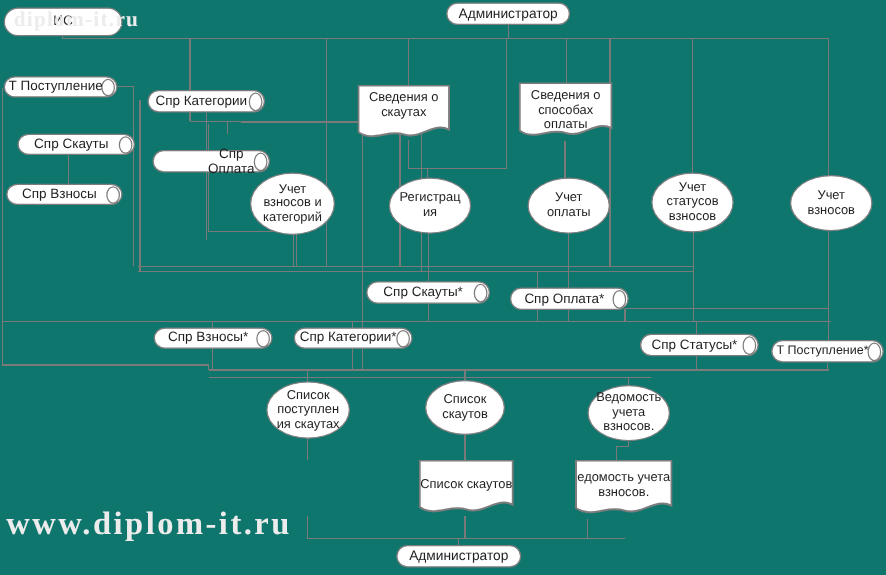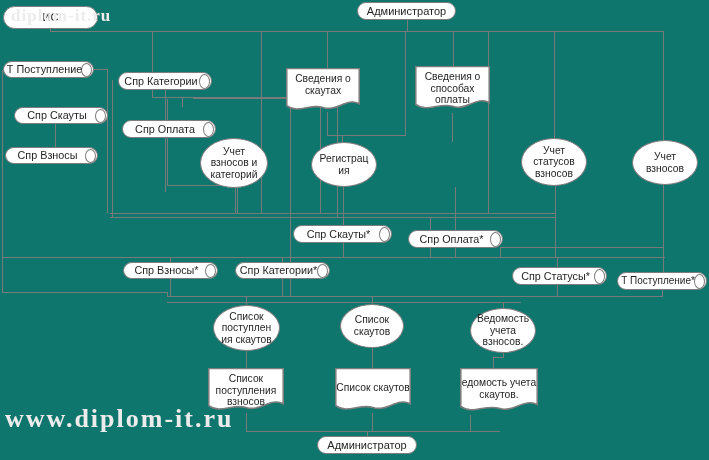--- a/index.html
+++ b/index.html
@@ -113,21 +113,21 @@
     <span class="lbl">Т Поступление</span>
   </div>
   <div class="node tbl" style="left:118px;top:72px;width:94px;height:18px;">
     <span class="cap"></span>
     <span class="lbl">Спр Категории</span>
   </div>
   <div class="node tbl" style="left:14px;top:107px;width:94px;height:17px;">
     <span class="cap"></span>
     <span class="lbl">Спр Скауты</span>
   </div>
-  <div class="node tbl" style="left:122px;top:120px;width:94px;height:18px;">
+  <div class="node tbl" style="left:122px;top:120px;width:94px;height:18px;padding-left:40px;">
     <span class="cap"></span>
     <span class="lbl">Спр Оплата</span>
   </div>
   <div class="node tbl" style="left:5px;top:147px;width:93px;height:17px;">
     <span class="cap"></span>
     <span class="lbl">Спр Взносы</span>
   </div>
   <div class="node tbl" style="left:293px;top:225px;width:99px;height:18px;">
     <span class="cap"></span>
     <span class="lbl">Спр Скауты*</span>
@@ -152,60 +152,57 @@
     <span class="cap"></span>
     <span class="lbl">Т Поступление*</span>
   </div>
 
   <div class="node proc" style="left:200px;top:138px;width:68px;height:50px;">
     <span class="lbl">Учет взносов и категорий</span>
   </div>
   <div class="node proc" style="left:311px;top:142px;width:66px;height:45px;">
     <span class="lbl">Регистрац ия</span>
   </div>
+  <div class="node proc" style="left:422px;top:142px;width:66px;height:45px;">
+    <span class="lbl">Учет оплаты</span>
+  </div>
   <div class="node proc" style="left:521px;top:138px;width:66px;height:48px;">
     <span class="lbl">Учет статусов взносов</span>
   </div>
   <div class="node proc" style="left:632px;top:140px;width:66px;height:45px;">
     <span class="lbl">Учет взносов</span>
   </div>
   <div class="node proc" style="left:213px;top:305px;width:67px;height:46px;">
-    <span class="lbl">Список поступлен ия скаутов</span>
+    <span class="lbl">Список поступлен ия скаутах</span>
   </div>
   <div class="node proc" style="left:340px;top:304px;width:64px;height:44px;">
     <span class="lbl">Список скаутов</span>
   </div>
   <div class="node proc" style="left:470px;top:308px;width:66px;height:45px;">
     <span class="lbl">Ведомость учета взносов.</span>
   </div>
 
   <div class="node doc" style="left:286px;top:68px;width:74px;height:47px;">
     <svg viewBox="0 0 100 100" preserveAspectRatio="none">
       <path d="M1,1 L99,1 L99,76 C82,62 68,94 50,84 C33,75 16,98 1,80 Z" fill="#ffffff" stroke="#7d7d7d" stroke-width="1.6" vector-effect="non-scaling-stroke"></path>
     </svg>
     <span class="lbl">Сведения о скаутах</span>
   </div>
   <div class="node doc" style="left:415px;top:66px;width:75px;height:48px;">
     <svg viewBox="0 0 100 100" preserveAspectRatio="none">
       <path d="M1,1 L99,1 L99,76 C82,62 68,94 50,84 C33,75 16,98 1,80 Z" fill="#ffffff" stroke="#7d7d7d" stroke-width="1.6" vector-effect="non-scaling-stroke"></path>
     </svg>
     <span class="lbl">Сведения о способах оплаты</span>
   </div>
-  <div class="node doc" style="left:208px;top:368px;width:76px;height:47px;">
-    <svg viewBox="0 0 100 100" preserveAspectRatio="none">
-      <path d="M1,1 L99,1 L99,76 C82,62 68,94 50,84 C33,75 16,98 1,80 Z" fill="#ffffff" stroke="#7d7d7d" stroke-width="1.6" vector-effect="non-scaling-stroke"></path>
-    </svg>
-    <span class="lbl">Список поступления взносов</span>
-  </div>
   <div class="node doc" style="left:335px;top:368px;width:76px;height:47px;padding-top:14px;">
     <svg viewBox="0 0 100 100" preserveAspectRatio="none">
       <path d="M1,1 L99,1 L99,76 C82,62 68,94 50,84 C33,75 16,98 1,80 Z" fill="#ffffff" stroke="#7d7d7d" stroke-width="1.6" vector-effect="non-scaling-stroke"></path>
     </svg>
     <span class="lbl">Список скаутов</span>
   </div>
   <div class="node doc" style="left:460px;top:368px;width:78px;height:48px;padding-top:9px;">
     <svg viewBox="0 0 100 100" preserveAspectRatio="none">
       <path d="M1,1 L99,1 L99,76 C82,62 68,94 50,84 C33,75 16,98 1,80 Z" fill="#ffffff" stroke="#7d7d7d" stroke-width="1.6" vector-effect="non-scaling-stroke"></path>
     </svg>
-    <span class="lbl">едомость учета скаутов.</span>
+    <span class="lbl">едомость учета взносов.</span>
   </div>
 
 </div>
 
 </body></html>

